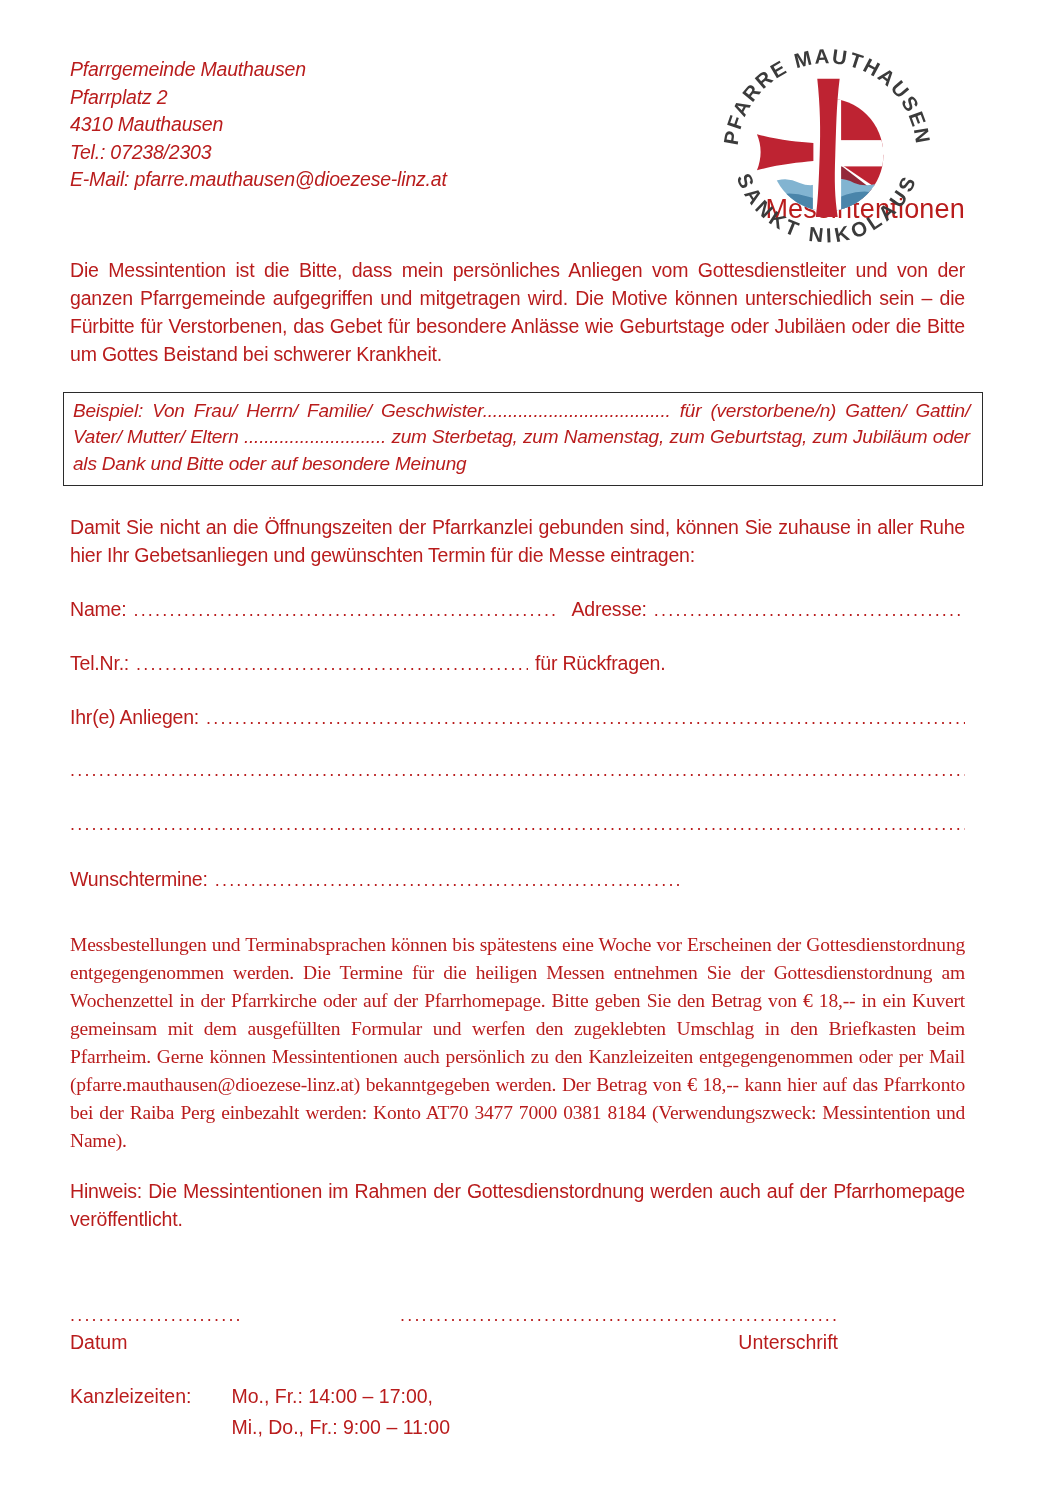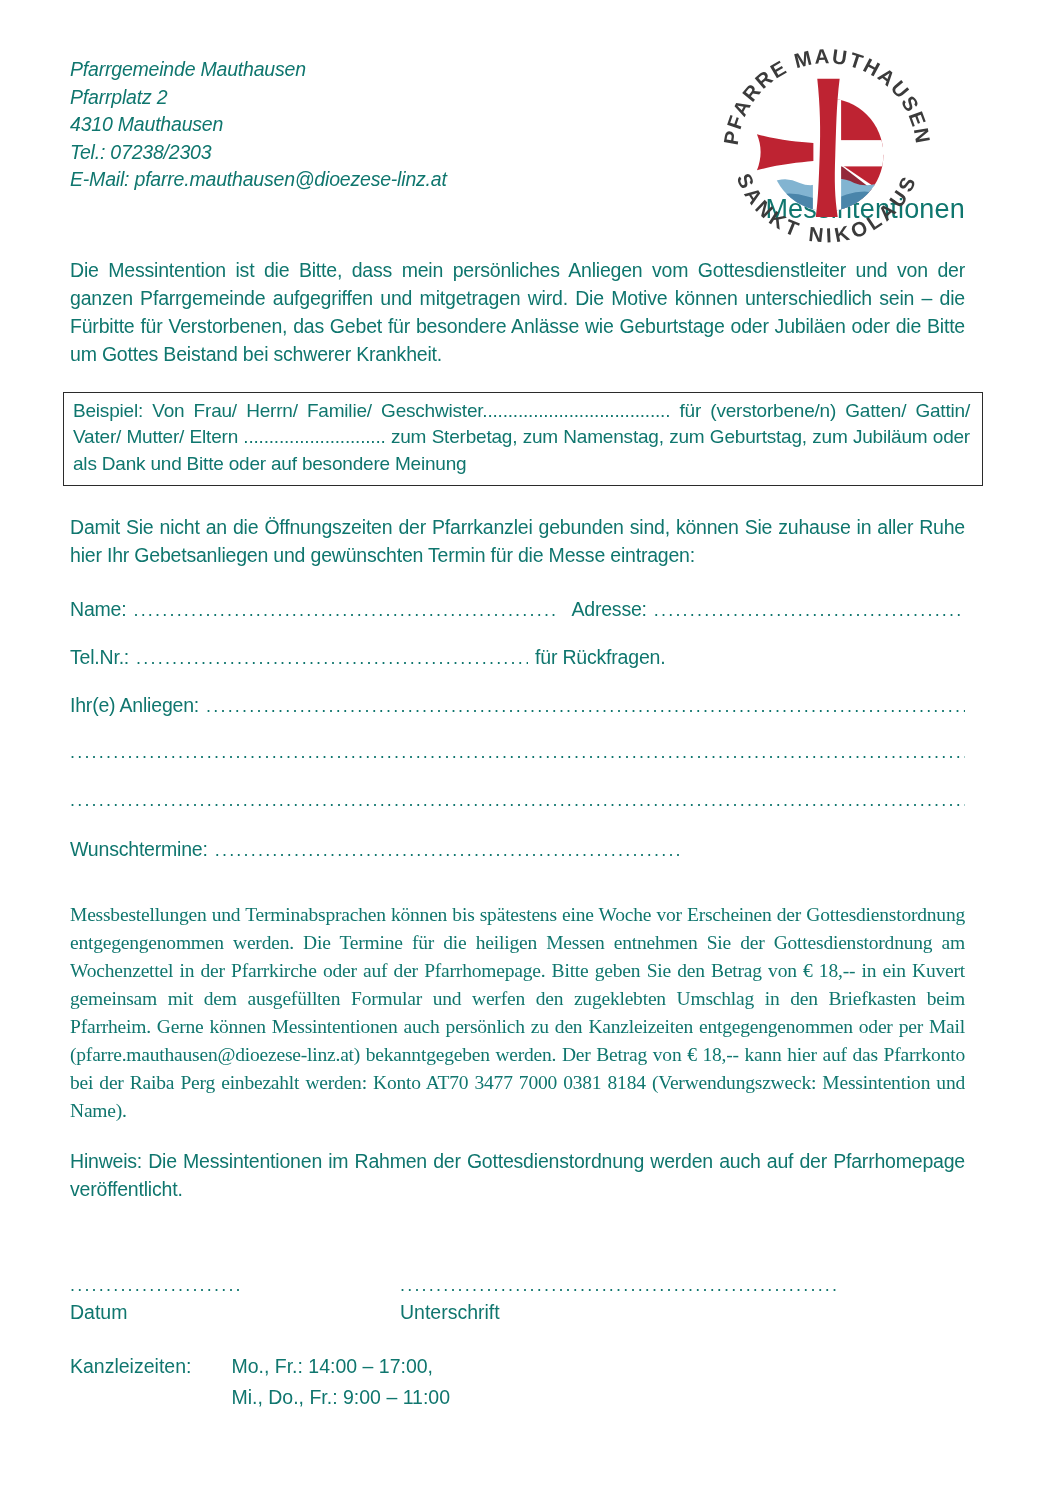--- a/index.html
+++ b/index.html
@@ -1,44 +1,44 @@
 <!DOCTYPE html>
 <html><head>
 <meta charset="utf-8">
 <style>
   html,body { margin:0; padding:0; background:#ffffff; }
   .page {
     position:relative;
     width:1047px; height:1500px;
     background:#ffffff;
     font-family:"Liberation Sans", sans-serif;
-    color:#0f766e;
+    color:#b91c1c;
     overflow:hidden;
   }
   .content {
     position:absolute; inset:0;
     padding:56px 82px 0 70px;
     box-sizing:border-box;
   }
   .address { font-style:italic; font-size:19.5px; line-height:27.5px; letter-spacing:-0.2px; }
   .logo { position:absolute; left:720px; top:38px; }
   .doc-title { text-align:right; font-size:27px; letter-spacing:0.2px; }
   .para { font-size:19.5px; line-height:28px; text-align:justify; letter-spacing:-0.2px; margin:0; }
   .p-intro   { margin-top:31px; }
   .example-box {
     margin:24px -18px 0 -7px;
     border:1.6px solid #2b2b2b;
     padding:5px 12px 8px 9px;
-    font-size:19px; line-height:26.5px;
+    font-style:italic; font-size:19px; line-height:26.5px;
     text-align:justify; letter-spacing:-0.2px;
   }
   .p-instr { margin-top:27px; }
   .field-row {
     display:flex; align-items:baseline; white-space:nowrap;
-    font-size:19.5px; letter-spacing:-0.2px; margin-top:20px; height:28px;
+    font-size:19.5px; letter-spacing:-0.2px; margin-top:26px; height:28px;
   }
   .field-row.first { margin-top:29px; }
   .dots {
     overflow:hidden; white-space:nowrap;
     letter-spacing:2.2px; font-size:18px;
     display:inline-block; vertical-align:baseline;
   }
   .dots.grow { flex:1 1 0; min-width:0; }
   .lbl { margin-right:7px; }
   .name-dots { width:424px; margin-right:14px; }
@@ -46,21 +46,21 @@
   .wunsch-dots { width:468px; }
   .p-info { margin-top:35px;font-family:Liberation Serif, serif; }
   .p-hinweis { margin-top:22px; }
   .sig-block { margin-top:72px; font-size:19.5px; }
   .sig-dots-row { display:flex; align-items:baseline; }
   .sig-dots-1 { width:174px; }
   .sig-gap { width:156px; }
   .sig-dots-2 { width:438px; }
   .sig-label-row { display:flex; margin-top:5px; }
   .sig-label-1 { width:174px; text-align:left; }
-  .sig-label-2 { width:438px; margin-left:156px; text-align:left; }
+  .sig-label-2 { width:438px; margin-left:156px; text-align:right; }
   .office { display:flex; margin-top:27px; font-size:19.5px; line-height:31px;gap:28px; }
   .office .o-label { margin-right:12px; }
 </style>
 </head>
 <body>
 
 <div class="page">
   <div class="content">
 
     <div class="address">

